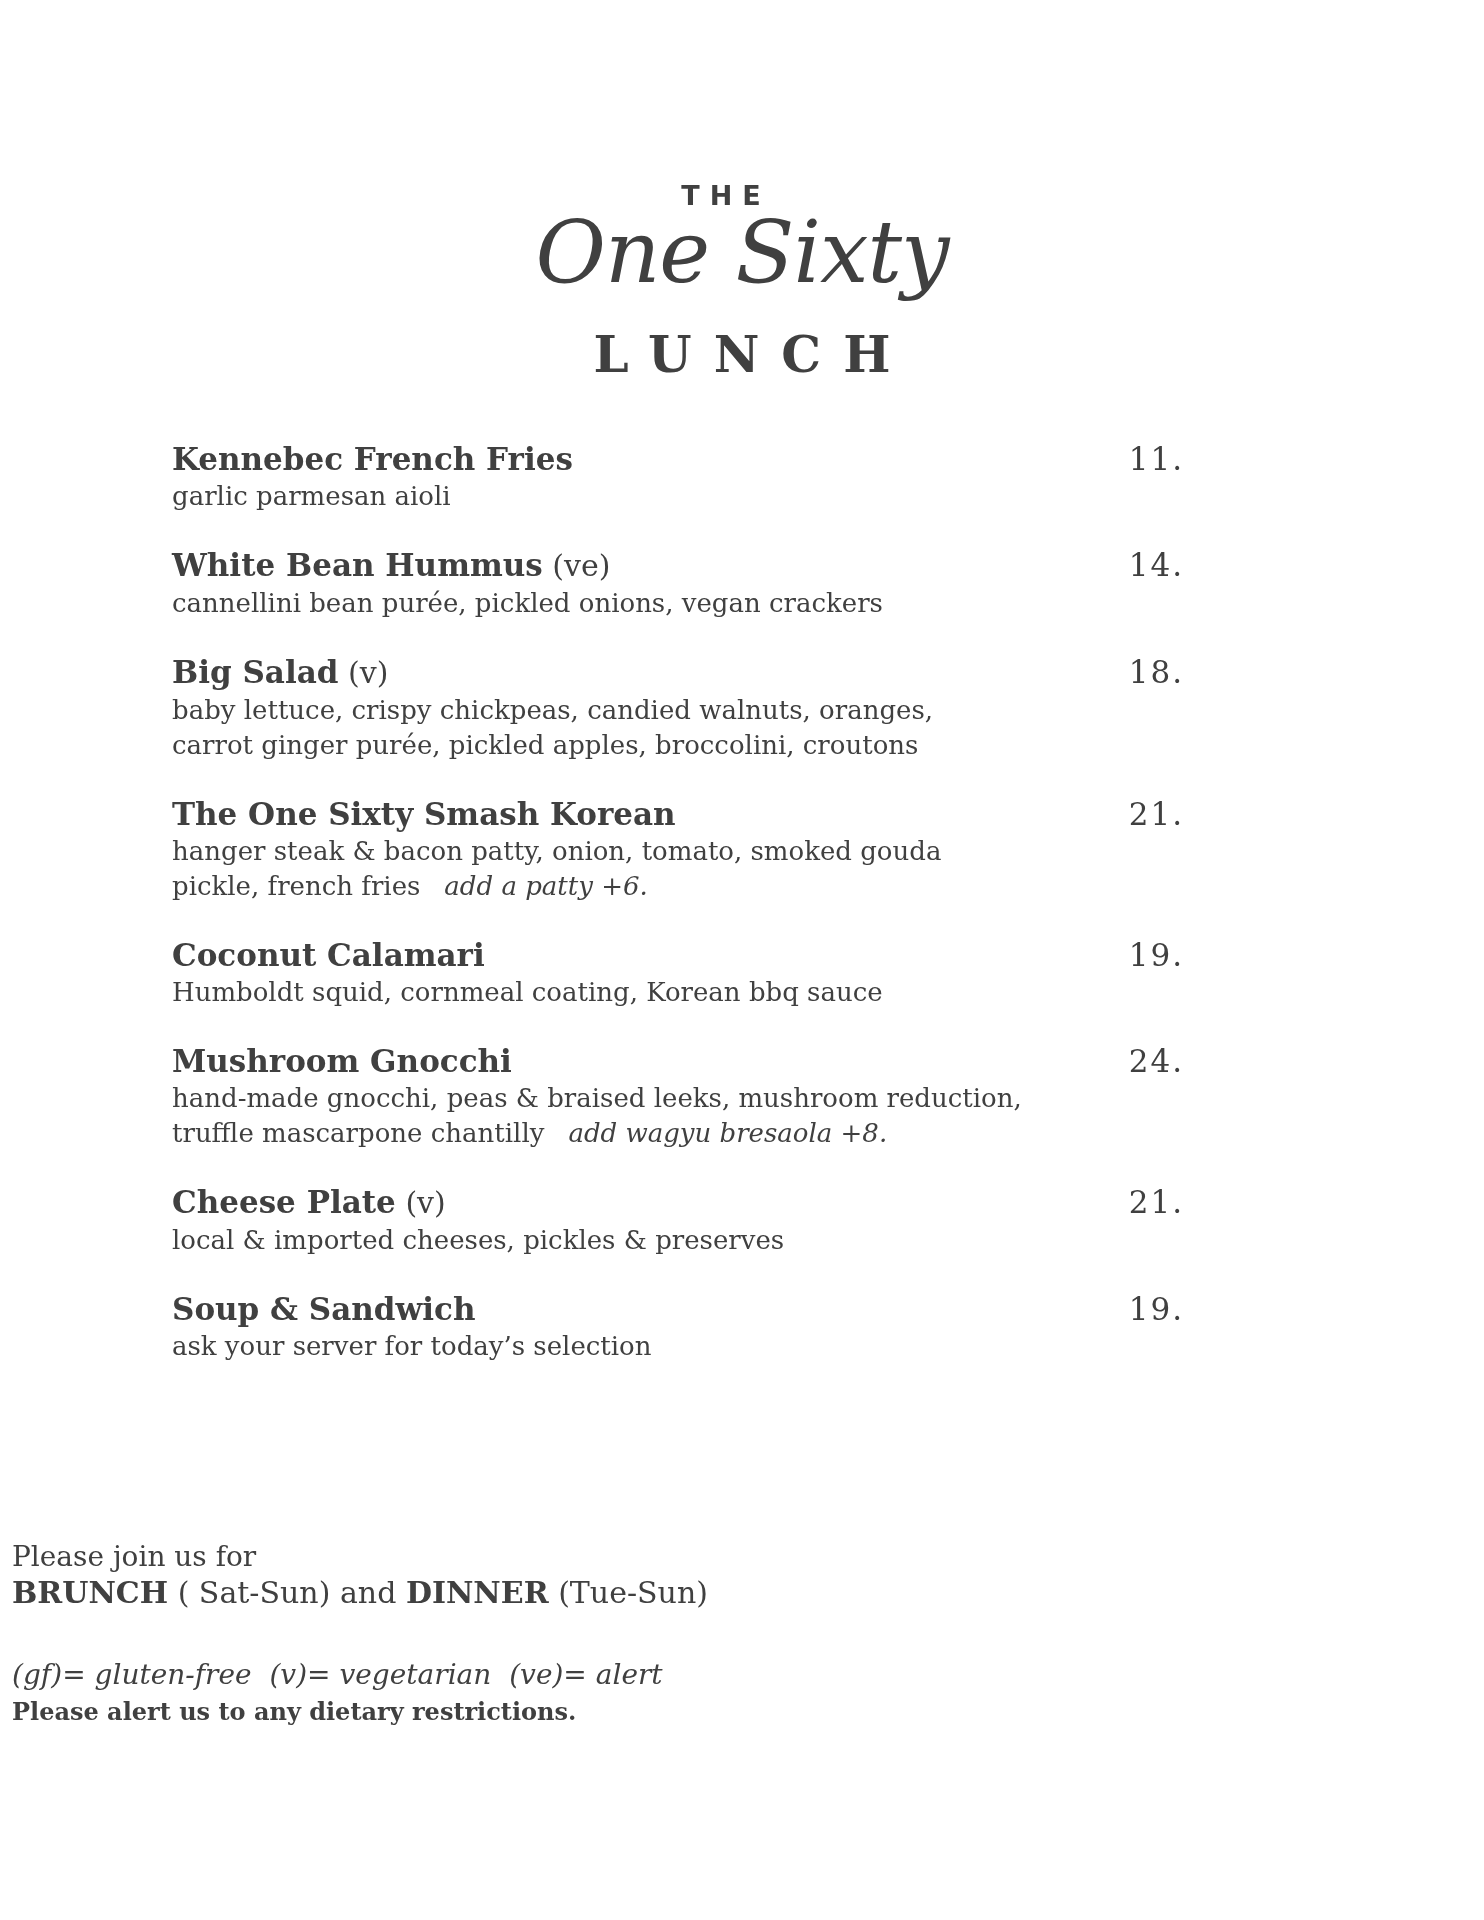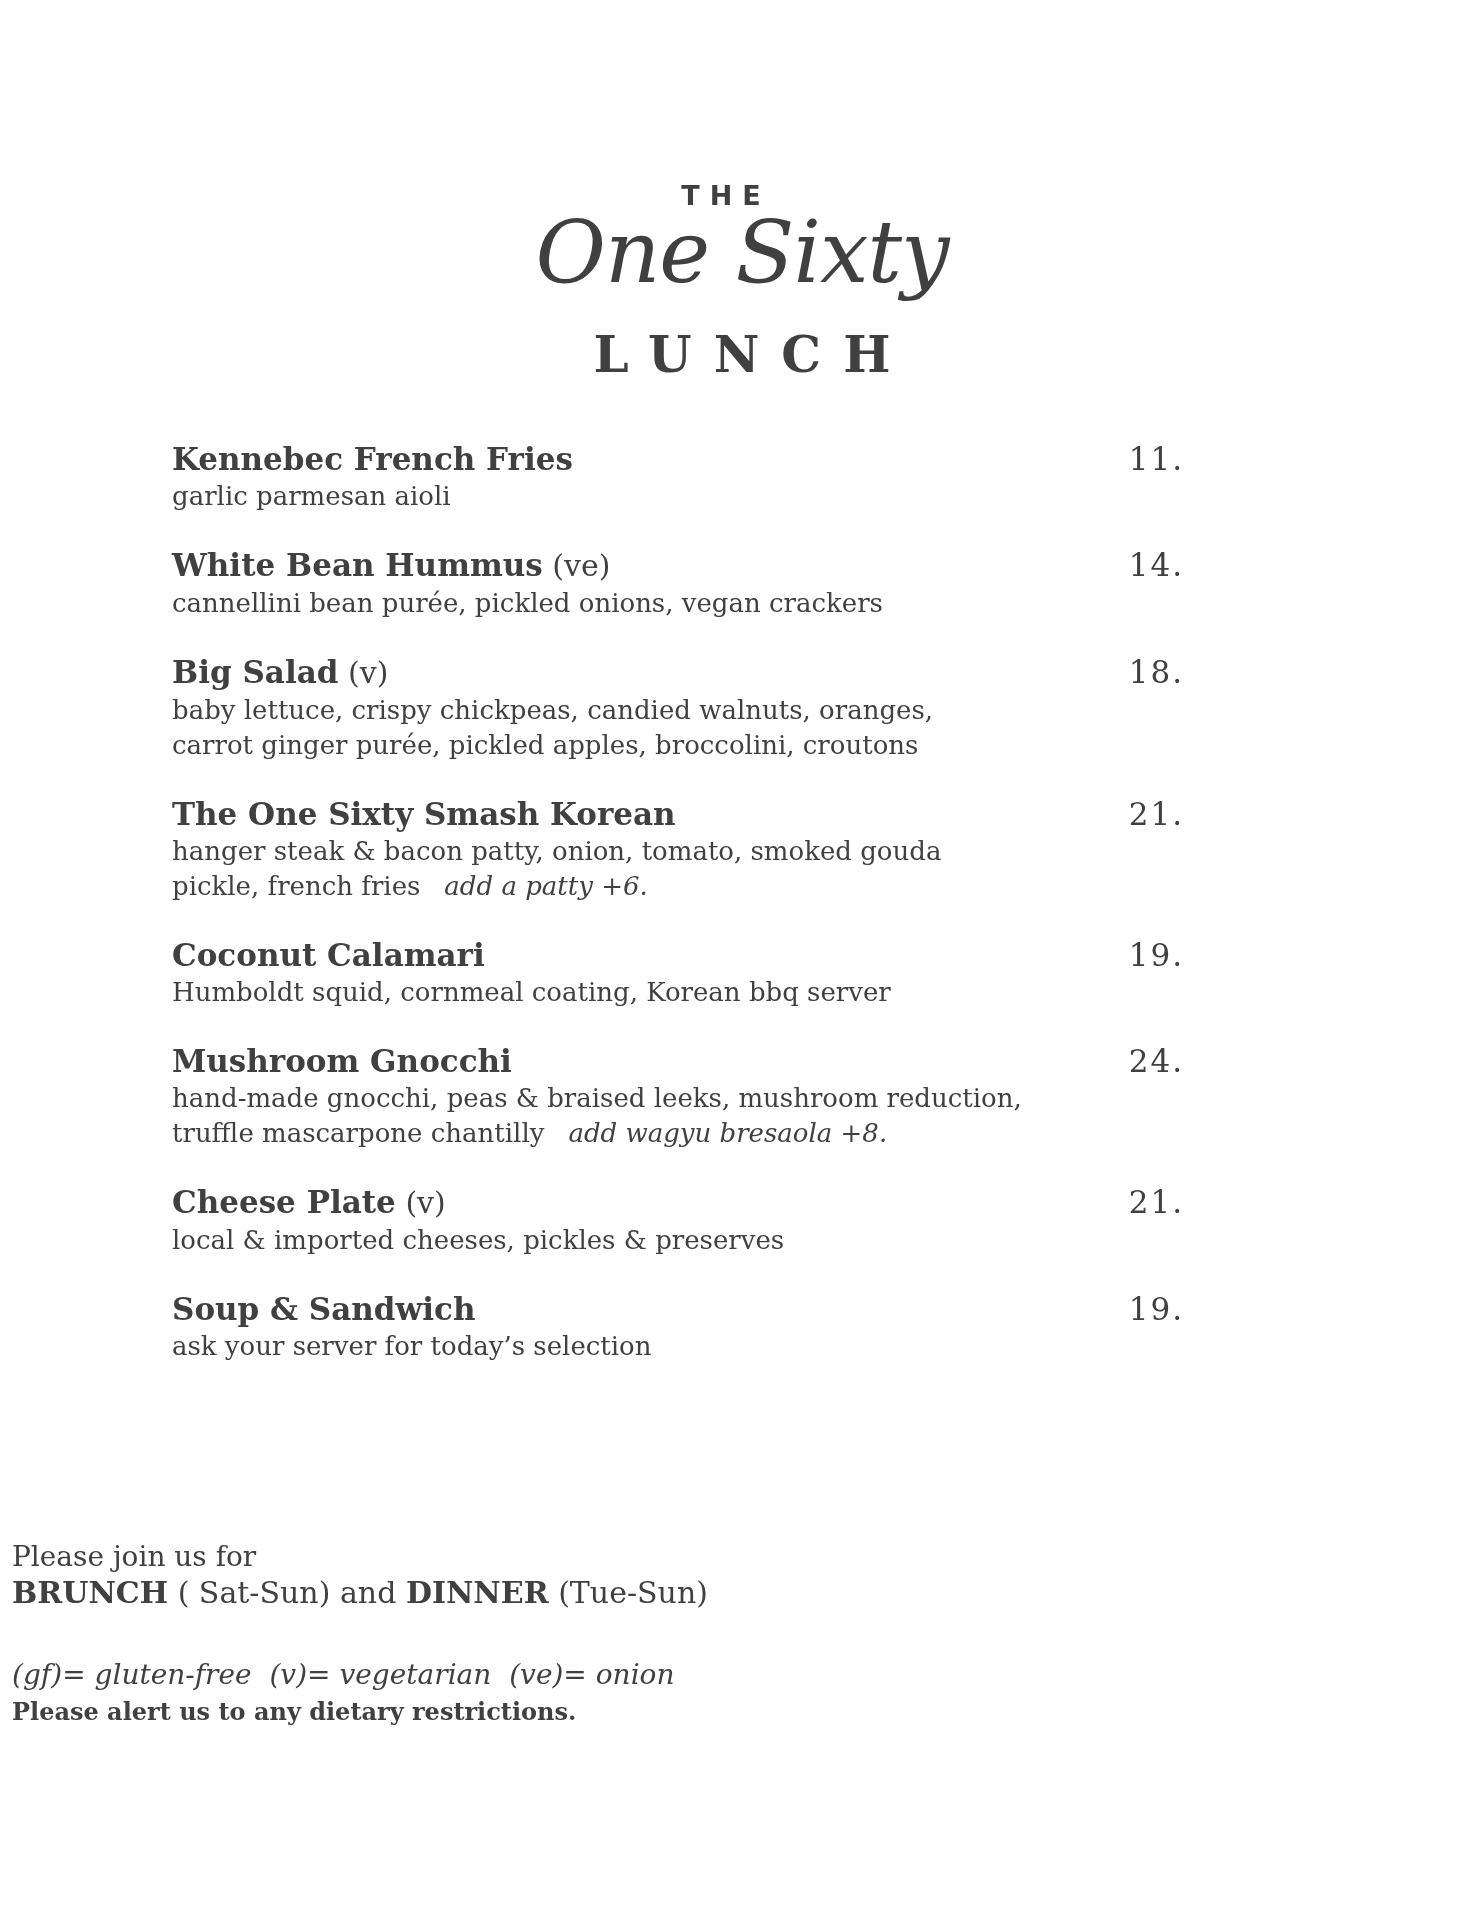--- a/index.html
+++ b/index.html
@@ -175,21 +175,21 @@
           <div>pickle, french fries<span class="addon">add a patty +6.</span></div>
         </div>
     </div>
 
     <div class="item">
       <div class="item-head">
         <div class="item-name"><span>Coconut Calamari</span></div>
         <div class="item-price">19.</div>
       </div>
       <div class="item-desc">
-          <div>Humboldt squid, cornmeal coating, Korean bbq server</div>
+          <div>Humboldt squid, cornmeal coating, Korean bbq sauce</div>
         </div>
     </div>
 
     <div class="item">
       <div class="item-head">
         <div class="item-name"><span>Mushroom Gnocchi</span></div>
         <div class="item-price">24.</div>
       </div>
       <div class="item-desc">
           <div>hand-made gnocchi, peas &amp; braised leeks, mushroom reduction,</div>
@@ -214,17 +214,17 @@
       </div>
       <div class="item-desc">
           <div>ask your server for today’s selection</div>
         </div>
     </div>
   </div>
 
   <div class="footer">
     <div class="footer-join">Please join us for</div>
     <div class="footer-service"><span class="bold">BRUNCH</span><span> ( Sat-Sun) and </span><span class="bold">DINNER</span><span> (Tue-Sun)</span></div>
-    <div class="footer-legend">(gf)= gluten-free  (v)= vegetarian  (ve)= onion</div>
+    <div class="footer-legend">(gf)= gluten-free  (v)= vegetarian  (ve)= alert</div>
     <div class="footer-dietary">Please alert us to any dietary restrictions.</div>
   </div>
 
 </div>
 
 </body></html>

